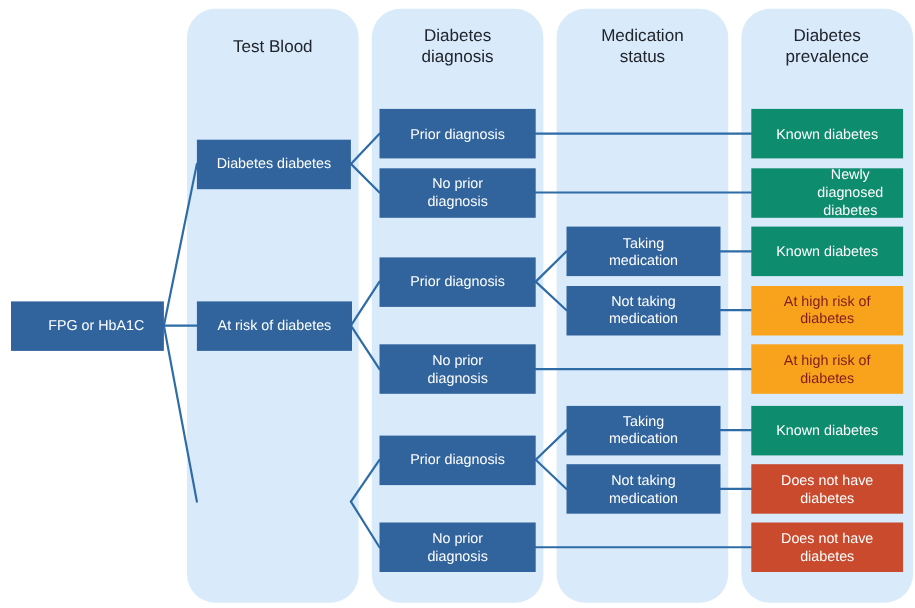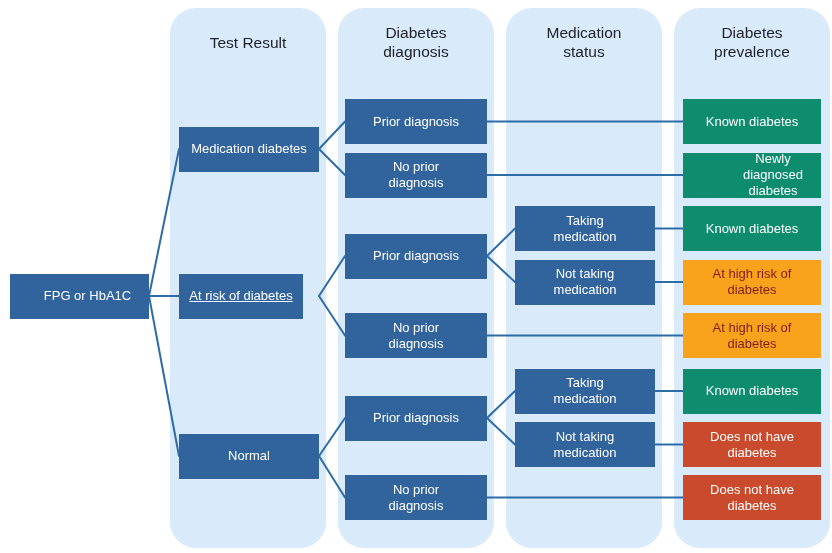--- a/index.html
+++ b/index.html
@@ -15,21 +15,21 @@
        justify-content:center;text-align:center;white-space:pre-line;font-size:13px;
        line-height:16px;color:#ffffff;box-sizing:border-box;padding:2px 6px;}
   .node.orange{color:#7f1d1d;}
 </style>
 </head>
 <body>
 
 <div class="canvas">
 
   <div class="panel" style="left: 170px; background: rgb(217, 234, 251);">
-    <div class="panel-title">Test Result</div>
+    <div class="panel-title">Test Blood</div>
   </div>
   <div class="panel" style="left: 338px; background: rgb(217, 234, 251);">
     <div class="panel-title">Diabetes
 diagnosis</div>
   </div>
   <div class="panel" style="left: 506px; background: rgb(217, 234, 251);">
     <div class="panel-title">Medication
 status</div>
   </div>
   <div class="panel" style="left: 674px; background: rgb(217, 234, 251);">
@@ -58,23 +58,22 @@
       <line x1="487" y1="418" x2="515" y2="391" stroke="#2E6CA8"></line>
       <line x1="487" y1="418" x2="515" y2="444.5" stroke="#2E6CA8"></line>
       <line x1="655" y1="391" x2="683" y2="391" stroke="#2E6CA8"></line>
       <line x1="655" y1="444.5" x2="683" y2="444.5" stroke="#2E6CA8"></line>
       <line x1="487" y1="497.5" x2="683" y2="497.5" stroke="#2E6CA8"></line>
     </g>
   </svg>
 
   <div class="node" style="left: 10px; top: 273.5px; width: 139px; background: rgb(49, 100, 156); padding-left: 22px;">FPG or HbA1C</div>
 
-  <div class="node" style="left: 179px; top: 126.5px; width: 140px; background: rgb(49, 100, 156);">Medication diabetes</div>
-  <div class="node" style="left: 179px; top: 273.5px; width: 124px; background: rgb(49, 100, 156); text-decoration: underline;">At risk of diabetes</div>
-  <div class="node" style="left: 179px; top: 433.5px; width: 140px; background: rgb(49, 100, 156);">Normal</div>
+  <div class="node" style="left: 179px; top: 126.5px; width: 140px; background: rgb(49, 100, 156);">Diabetes diabetes</div>
+  <div class="node" style="left: 179px; top: 273.5px; width: 141px; background: rgb(49, 100, 156);">At risk of diabetes</div>
 
   <div class="node" style="left: 345px; top: 99px; width: 142px; background: rgb(49, 100, 156);">Prior diagnosis</div>
   <div class="node" style="left: 345px; top: 152.5px; width: 142px; background: rgb(49, 100, 156);">No prior
 diagnosis</div>
   <div class="node" style="left: 345px; top: 233.5px; width: 142px; background: rgb(49, 100, 156);">Prior diagnosis</div>
   <div class="node" style="left: 345px; top: 313px; width: 142px; background: rgb(49, 100, 156);">No prior
 diagnosis</div>
   <div class="node" style="left: 345px; top: 395.5px; width: 142px; background: rgb(49, 100, 156);">Prior diagnosis</div>
   <div class="node" style="left: 345px; top: 475px; width: 142px; background: rgb(49, 100, 156);">No prior
 diagnosis</div>

